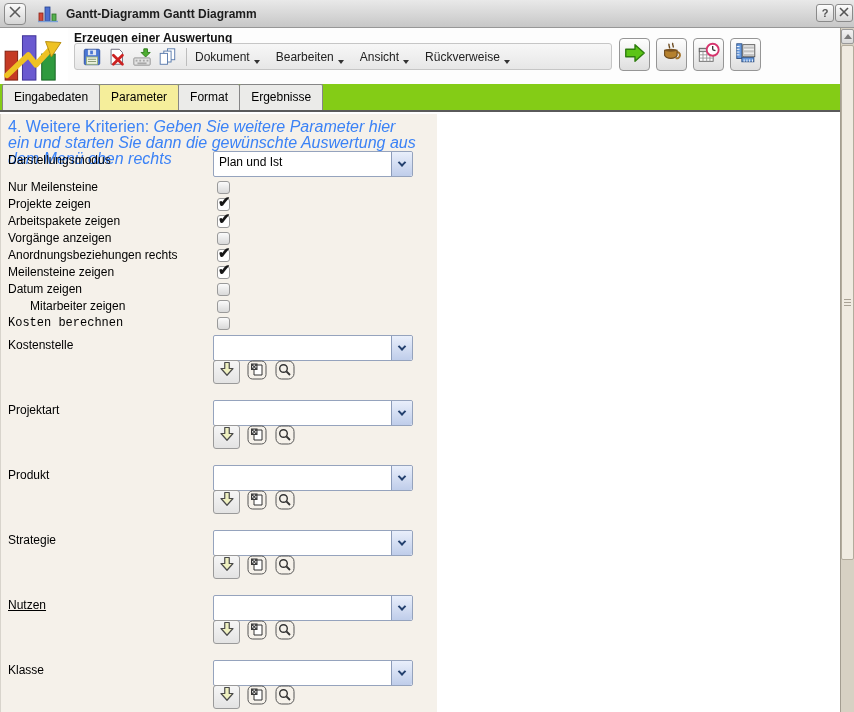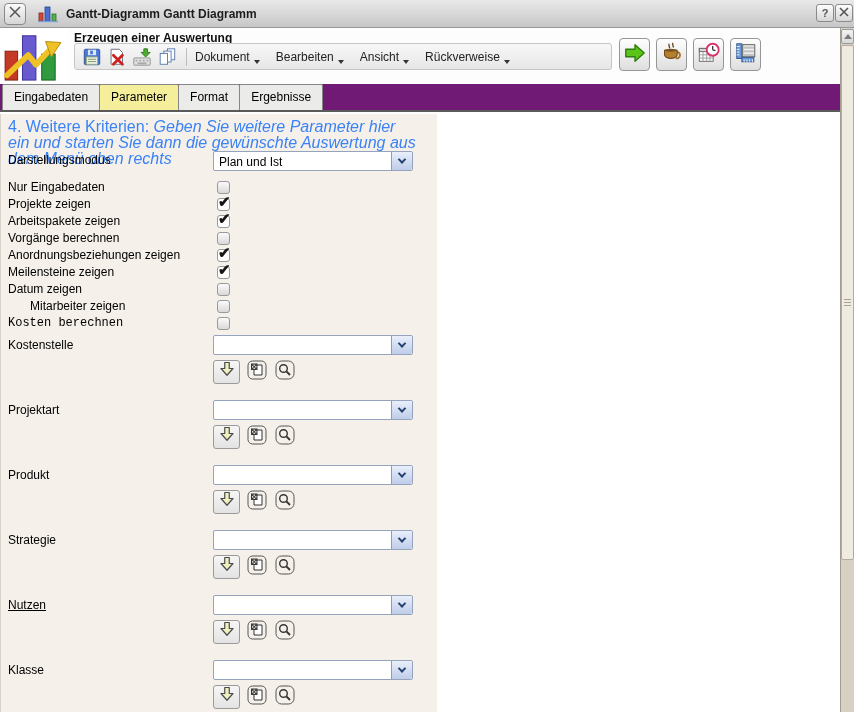--- a/index.html
+++ b/index.html
@@ -29,36 +29,36 @@
   .tool-icon { width:22px; height:22px; display:flex; align-items:center; justify-content:center; margin-right:3px; }
   .tool-sep { width:1px; height:18px; background:#bdbdbd; margin:0 8px 0 5px; }
   .menu-item { display:flex; align-items:flex-end; font-size:12px; color:#222; margin-right:16px; cursor:default; }
   .menu-caret { width:0; height:0; border-left:3.5px solid transparent; border-right:3.5px solid transparent;
     border-top:4px solid #333; margin-left:4px; margin-top:2px; }
   .action-btn { position:absolute; top:38px; width:31px; height:33px; border:1px solid #969696;
     border-radius:4px; background:linear-gradient(#fefefe,#dedede);
     display:flex; align-items:center; justify-content:center; }
 
   
-  .tabrow { position:absolute; left:0; top:84px; width:840px; height:28px; background:#701a75;
+  .tabrow { position:absolute; left:0; top:84px; width:840px; height:28px; background:#84cc16;
     border-bottom:2px solid #5a5a5a; padding-left:2px; display:flex; align-items:flex-end; }
   .tab { height:26px; line-height:25px; padding:0 11px; font-size:12px; color:#000;
     background:#ebebe9; border:1px solid #868686; border-bottom:none; margin-right:-1px;
     border-top-left-radius:2px; border-top-right-radius:2px; }
   .tab.active { background:#f5ee9b; }
 
   
   .panel { position:absolute; left:0; top:114px; width:437px; height:598px;
     background:#f5f1ea; border-left:1px solid #d8d4cc; }
   .intro { position:absolute; left:8px; top:119px; width:412px; font-size:16px;
     line-height:16px; color:#3b82f6; }
   .intro .it { font-style:italic; }
   .flabel { position:absolute; font-size:12px; color:#000; white-space:nowrap; }
 
-  .dropdown { position:absolute; height:20px; background:#fff;
+  .dropdown { position:absolute; height:26px; background:#fff;
     border:1px solid #95a3bd; border-radius:2px; display:flex; }
   .dd-value { flex:1; font-size:12px; color:#000; line-height:20px; padding-left:5px; overflow:hidden; }
   .dd-btn { width:21px; border-left:1px solid #8c9cba; border-radius:0 2px 2px 0;
     background:linear-gradient(#e9effb,#bfcdea); display:flex; align-items:center; justify-content:center; }
   .chev { width:6px; height:6px; border-right:2px solid #23406e; border-bottom:2px solid #23406e;
     transform:rotate(45deg) translate(-1px,-1px); }
 
   .checkbox { position:absolute; width:13px; height:13px; border:1px solid #9a9a9a;
     border-radius:3px; background:linear-gradient(#fbfbfb,#d9d9d9); }
   .checkbox.checked { background:#fff; }
@@ -259,29 +259,29 @@
 
   <span class="flabel" style="left:8px; top:153px;">Darstellungsmodus</span>
   <div class="dropdown" style="left:213px; top:151px; width:200px;">
     <span class="dd-value">Plan und Ist</span>
     <span class="dd-btn">
         <i class="chev"></i>
       </span>
   </div>
 
   <div id="dyn">
-      <span class="flabel" style="left: 8px; top: 180px;">Nur Eingabedaten</span>
+      <span class="flabel" style="left: 8px; top: 180px;">Nur Meilensteine</span>
       <span class="checkbox" style="left: 217px; top: 181px;"></span>
       <span class="flabel" style="left: 8px; top: 197px;">Projekte zeigen</span>
       <span class="checkbox checked" style="left: 217px; top: 198px;"></span>
       <span class="flabel" style="left: 8px; top: 214px;">Arbeitspakete zeigen</span>
       <span class="checkbox checked" style="left: 217px; top: 215px;"></span>
-      <span class="flabel" style="left: 8px; top: 231px;">Vorgänge berechnen</span>
+      <span class="flabel" style="left: 8px; top: 231px;">Vorgänge anzeigen</span>
       <span class="checkbox" style="left: 217px; top: 232px;"></span>
-      <span class="flabel" style="left: 8px; top: 248px;">Anordnungsbeziehungen zeigen</span>
+      <span class="flabel" style="left: 8px; top: 248px;">Anordnungsbeziehungen rechts</span>
       <span class="checkbox checked" style="left: 217px; top: 249px;"></span>
       <span class="flabel" style="left: 8px; top: 265px;">Meilensteine zeigen</span>
       <span class="checkbox checked" style="left: 217px; top: 266px;"></span>
       <span class="flabel" style="left: 8px; top: 282px;">Datum zeigen</span>
       <span class="checkbox" style="left: 217px; top: 283px;"></span>
       <span class="flabel" style="left: 8px; top: 299px; margin-left: 22px;">Mitarbeiter zeigen</span>
       <span class="checkbox" style="left: 217px; top: 300px;"></span>
       <span class="flabel" style="left: 8px; top: 316px; font-family: Liberation Mono, monospace;">Kosten berechnen</span>
       <span class="checkbox" style="left: 217px; top: 317px;"></span>
       <span class="flabel" style="left: 8px; top: 338px;">Kostenstelle</span>

